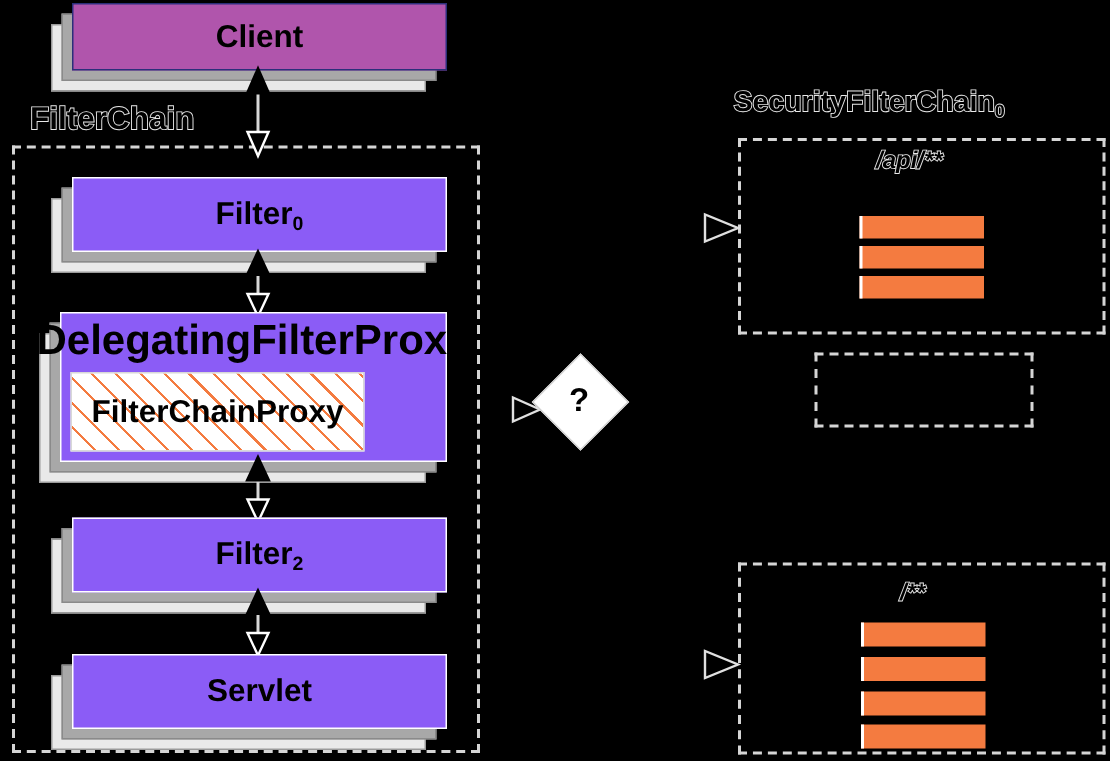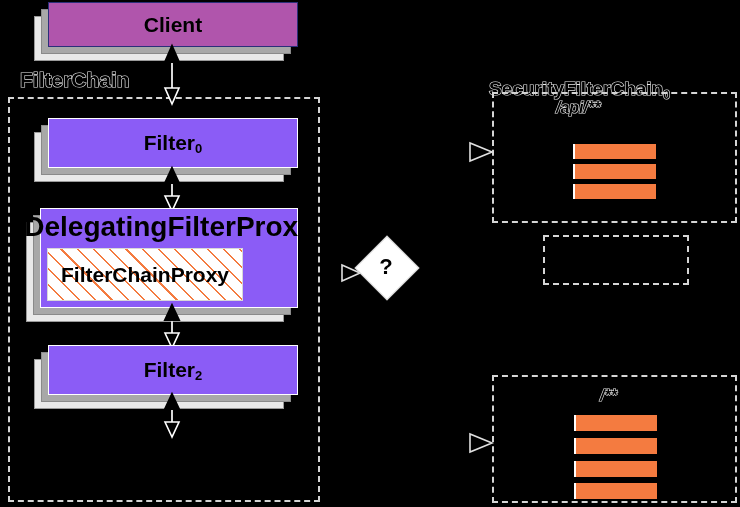--- a/index.html
+++ b/index.html
@@ -235,34 +235,41 @@
       </div>
     </div>
   </div>
 
   <svg class="arrow-svg" style="left:160px; top:394px; width:24px; height:44px;" viewBox="0 0 24 44">
     <line x1="12" y1="5" x2="12" y2="36" stroke="#d8d8d8" stroke-width="2"></line>
     <polygon points="12,0 5,15 19,15" fill="#000000" stroke="#000000" stroke-width="2"></polygon>
     <polygon points="12,43 5,28 19,28" fill="#000000" stroke="#ffffff" stroke-width="1.6"></polygon>
   </svg>
 
+  <div class="stack" style="left:48px; top:436px; width:250px; height:50px;">
+    <div class="sheet s3"></div>
+    <div class="sheet s2"></div>
+    <div class="sheet s1 box-orange">
+      <div class="box-label">Servlet</div>
+    </div>
+  </div>
 
   <svg class="arrow-svg" style="left:340px; top:262px; width:26px; height:22px;" viewBox="0 0 26 22">
     <polygon points="2,3 2,19 20,11" fill="none" stroke="#e0e0e0" stroke-width="1.6"></polygon>
   </svg>
   <div class="diamond" style="left:364px; top:245px; width:44px; height:44px;"></div>
   <div class="diamond-text" style="left:364px; top:245px; width:44px; height:44px;">?</div>
 
-  <div class="outline-label" style="left:489px; top:58px;margin-top:20px;">
+  <div class="outline-label" style="left:489px; top:58px;">
     <span>SecurityFilterChain</span><sub>0</sub>
   </div>
 
   <div class="dashed-group" style="left:492px; top:92px; width:245px; height:131px;"></div>
 
-  <div class="outline-label italic" style="left:556px; top:99px; font-size:16px;">/api/**</div>
+  <div class="outline-label italic" style="left:584px; top:99px; font-size:16px;">/api/**</div>
 
   <svg class="arrow-svg" style="left:468px; top:140px; width:30px; height:24px;" viewBox="0 0 30 24">
     <polygon points="2,3 2,21 24,12" fill="none" stroke="#e0e0e0" stroke-width="1.6"></polygon>
   </svg>
 
   <div class="filter-bar" style="left:573px; top:144px; width:83px; height:15px;"></div>
   <div class="filter-bar" style="left:573px; top:164px; width:83px; height:15px;"></div>
   <div class="filter-bar" style="left:573px; top:184px; width:83px; height:15px;"></div>
 
   <div class="dashed-group" style="left:543px; top:235px; width:146px; height:50px;"></div>

